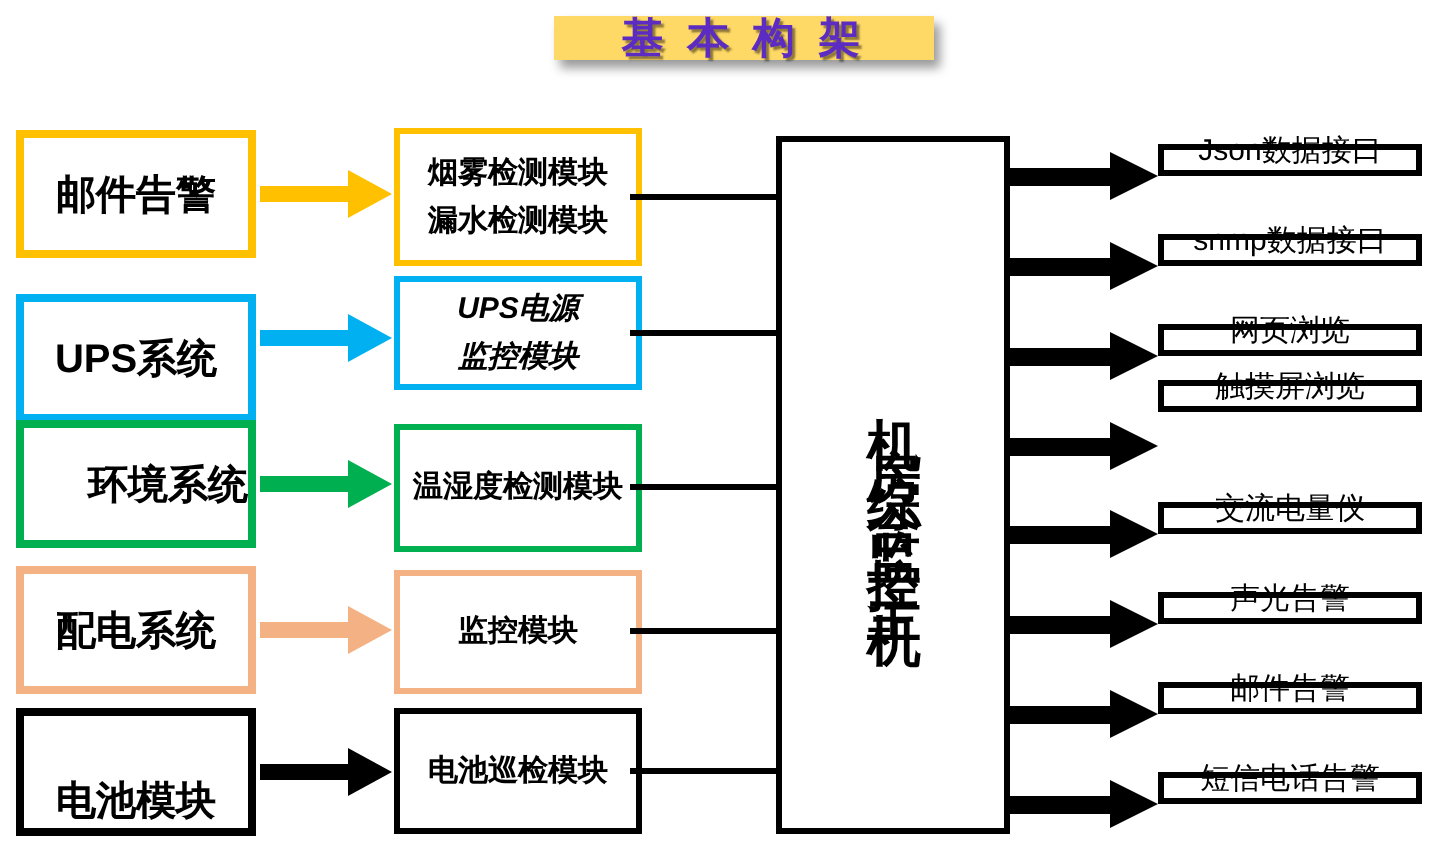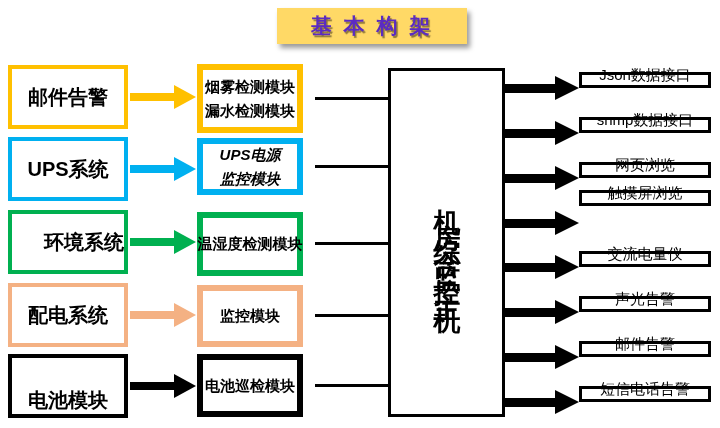--- a/index.html
+++ b/index.html
@@ -2,37 +2,37 @@
 <html><head>
 <meta charset="utf-8">
 <style>
   html,body{margin:0;padding:0;background:#fff;}
   .canvas{
     position:relative;width:720px;height:428px;background:#ffffff;overflow:hidden;
     font-family:"Liberation Sans","DejaVu Sans",sans-serif;color:#000;
   }
   
   .banner{
-    position:absolute;left:277px;top:8px;width:190px;height:36px;
+    position:absolute;left:277px;top:8px;width:190px;height:22px;
     display:flex;align-items:center;justify-content:center;
     font-size:21px;font-weight:700;letter-spacing:3px;
     box-shadow:3px 4px 5px rgba(0,0,0,0.40);
     text-shadow:1.5px 1.5px 1px rgba(0,0,0,0.45);
   }
   
   .lbox{
     position:absolute;left:8px;width:120px;height:64px;box-sizing:border-box;
     border:4px solid #000;background:#fff;
     display:flex;align-items:center;justify-content:center;
     font-size:20px;font-weight:700;
   }
   
   .mbox{
-    position:absolute;left:197px;width:106px;box-sizing:border-box;
-    border:6px solid #ec4899;background:#fff;
+    position:absolute;left:197px;width:124px;box-sizing:border-box;
+    border:3px solid #ec4899;background:#fff;
     display:flex;flex-direction:column;align-items:center;justify-content:center;
     font-size:15px;font-weight:600;line-height:1.6;text-align:center;
   }
   .mline{white-space:nowrap;}
   
   .host{
     position:absolute;left:388px;top:68px;width:117px;height:349px;box-sizing:border-box;
     border:3px solid #000;background:#fff;
     display:flex;align-items:center;justify-content:center;
   }
@@ -71,21 +71,21 @@
 
 <div class="canvas">
 
   <div class="banner" style="background: rgb(255, 217, 102); color: rgb(91, 43, 194);">
     <span>基 本 构 架</span>
   </div>
 
   <div class="lbox" style="top: 65px; border-color: rgb(255, 192, 0);">
       <span>邮件告警</span>
     </div>
-  <div class="lbox" style="top: 137px; border-color: rgb(0, 176, 240);">
+  <div class="lbox" style="top: 147px; border-color: rgb(0, 176, 240);">
       <span>UPS系统</span>
     </div>
   <div class="lbox" style="top: 210px; border-color: rgb(0, 176, 80); justify-content: flex-end;">
       <span>环境系统</span>
     </div>
   <div class="lbox" style="top: 283px; border-color: rgb(244, 177, 131);">
       <span>配电系统</span>
     </div>
   <div class="lbox" style="top: 354px; border-color: rgb(0, 0, 0); align-items: flex-end;">
       <span>电池模块</span>

